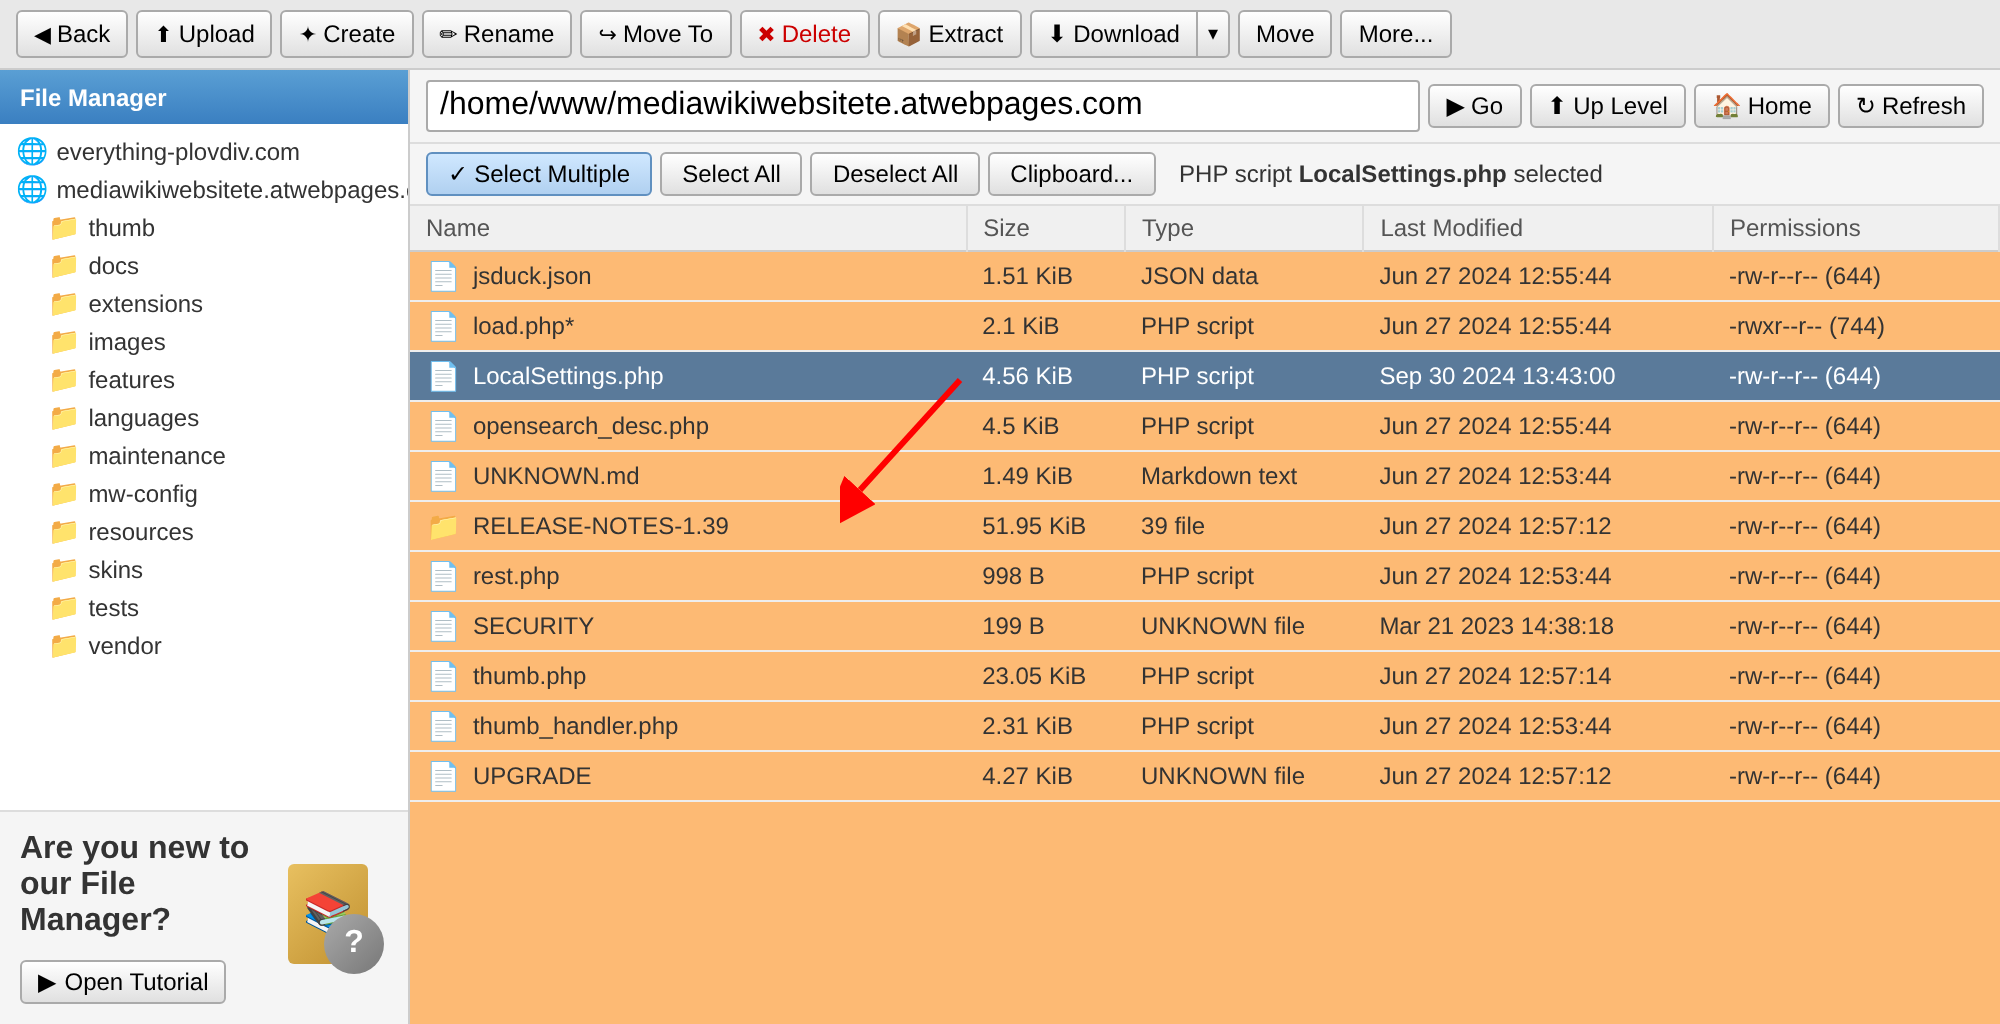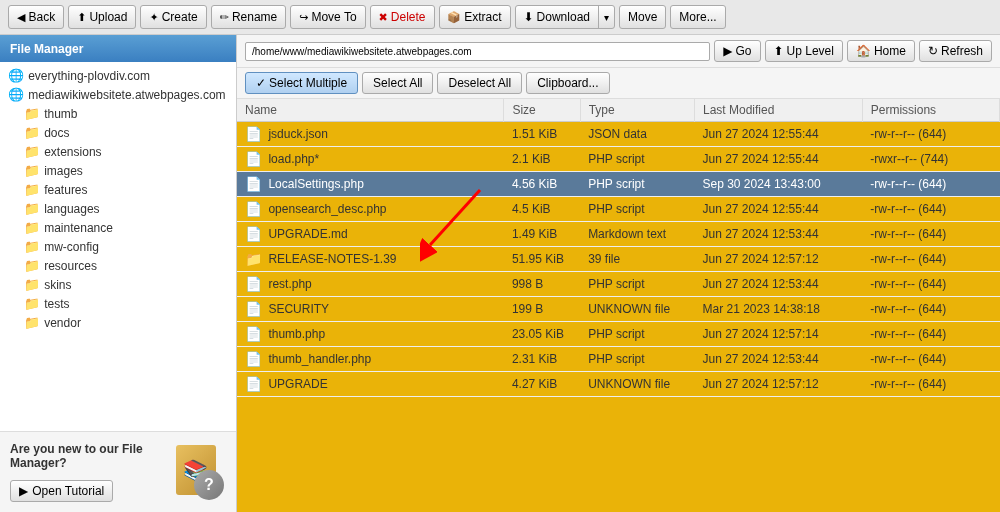--- a/index.html
+++ b/index.html
@@ -59,21 +59,21 @@
 
     
     .main-content {
       display: flex;
       flex: 1;
       overflow: hidden;
     }
 
     
     .sidebar {
-      width: 237px;
+      width: 205px;
       background: #fff;
       border-right: 1px solid #ccc;
       display: flex;
       flex-direction: column;
       overflow: hidden;
       flex-shrink: 0;
     }
     .sidebar-header {
       background: linear-gradient(to bottom, #5a9fd4, #3a7fc1);
       color: #fff;
@@ -95,21 +95,21 @@
       color: #333;
     }
     .tree-item .folder-icon { color: #f0a030; font-size: 13px; }
     .sidebar-info {
       background: #f5f5f5;
       border-top: 1px solid #ddd;
       padding: 10px;
       font-size: 11px;
       color: #333;
     }
-    .sidebar-info .title { font-weight: bold; font-size: 12px; margin-bottom: 4px; }
+    .sidebar-info .title { font-weight: bold; font-size: 16px; margin-bottom: 4px; }
     .sidebar-info .discover { margin-bottom: 8px; }
     .info-content { display: flex; gap: 8px; align-items: center; }
     .tutorial-btn {
       display: inline-flex;
       align-items: center;
       gap: 4px;
       padding: 3px 8px;
       border: 1px solid #aaa;
       background: linear-gradient(to bottom, #fff, #e0e0e0);
       border-radius: 3px;
@@ -133,21 +133,21 @@
       padding: 5px 8px;
       display: flex;
       align-items: center;
       gap: 4px;
     }
     .address-input {
       flex: 1;
       padding: 3px 6px;
       border: 1px solid #aaa;
       border-radius: 2px;
-      font-size: 10px;
+      font-size: 16px;
     }
     .addr-btn {
       padding: 3px 8px;
       border: 1px solid #aaa;
       background: linear-gradient(to bottom, #fff, #e0e0e0);
       border-radius: 3px;
       cursor: pointer;
       display: flex;
       align-items: center;
       gap: 3px;
@@ -173,21 +173,21 @@
       gap: 3px;
     }
     .action-btn.active { background: linear-gradient(to bottom, #d0e8ff, #b0d0f0); border-color: #6090c0; }
     .status-text { margin-left: 8px; color: #333; font-size: 12px; }
     .status-text strong { font-weight: bold; }
 
     
     .file-table-container {
       flex: 1;
       overflow-y: auto;
-      background: #eab308;
+      background: #fdba74;
     }
     table {
       width: 100%;
       border-collapse: collapse;
     }
     thead tr {
       background: #f0f0f0;
       border-bottom: 1px solid #ccc;
     }
     thead th {
@@ -427,20 +427,23 @@
       </button>
       <button class="action-btn">
         <span>Select All</span>
       </button>
       <button class="action-btn">
         <span>Deselect All</span>
       </button>
       <button class="action-btn">
         <span>Clipboard...</span>
       </button>
+      <span class="status-text">
+        <span>PHP script </span><strong>LocalSettings.php</strong><span> selected</span>
+      </span>
     </div>
 
     <div class="file-table-container">
       <table>
         <thead>
           <tr>
             <th style="width:35%;">Name</th>
             <th style="width:10%;">Size</th>
             <th style="width:15%;">Type</th>
             <th style="width:22%;">Last Modified</th>
@@ -493,21 +496,21 @@
       </td>
       <td>4.5 KiB</td>
       <td>PHP script</td>
       <td>Jun 27 2024 12:55:44</td>
       <td>-rw-r--r-- (644)</td>
     </tr>
             <tr>
       <td>
         <div class="file-name-cell">
           <span class="file-icon">📄</span>
-          <span>UPGRADE.md</span>
+          <span>UNKNOWN.md</span>
         </div>
       </td>
       <td>1.49 KiB</td>
       <td>Markdown text</td>
       <td>Jun 27 2024 12:53:44</td>
       <td>-rw-r--r-- (644)</td>
     </tr>
             <tr>
       <td>
         <div class="file-name-cell">

